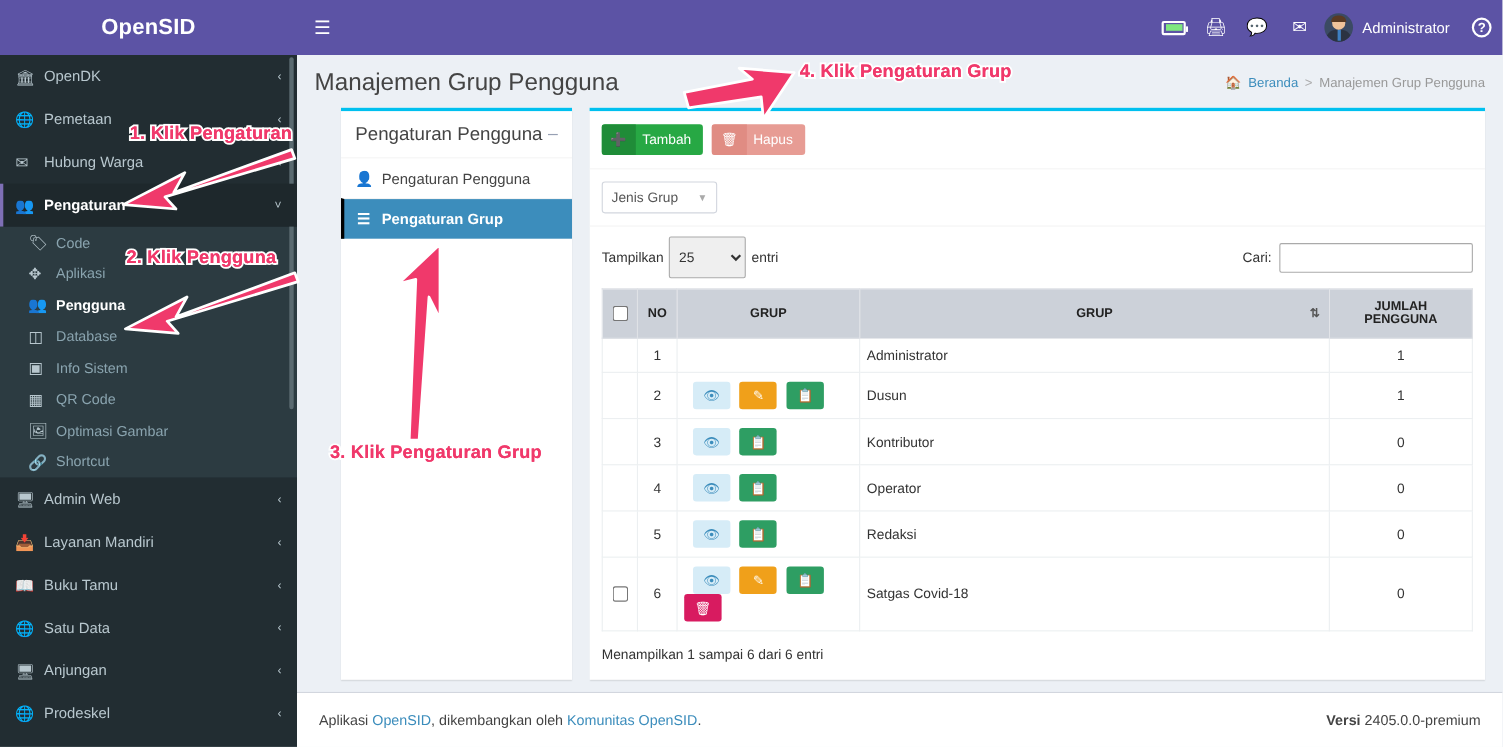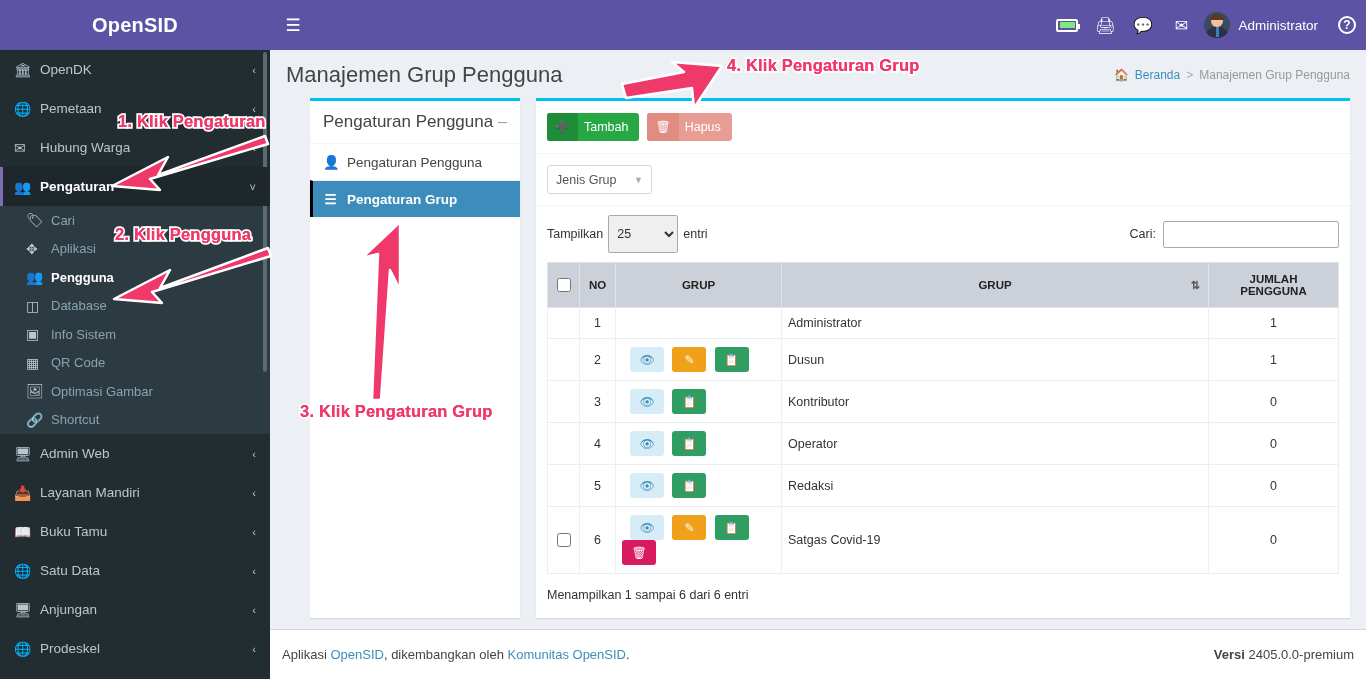--- a/index.html
+++ b/index.html
@@ -125,21 +125,21 @@
   input[type=checkbox] { width: 14px; height: 14px; margin: 0; vertical-align: middle; }
 
   .tbl-bot { display: flex; align-items: center; font-size: 12.5px; color: #333; padding: 14px 0 16px 0; }
   .pager { margin-left: auto; display: flex; border: 1px solid #ddd; border-radius: 3px; overflow: hidden; }
   .pg { padding: 7px 13px; font-size: 12.5px; color: #7b8a99; background: #fff; cursor: pointer; border-right: 1px solid #ddd; }
   .pg:last-child { border-right: none; }
   .pg.on { background: #3c8dbc; color: #fff; }
 
   
   .footer { position: absolute; left: 270px; top: 629px; width: 1096px; height: 50px;
-    background: #fff; border-top: 1px solid #d2d6de; display: flex; align-items: center; padding: 0 12px; font-size: 13px; color: #444; }
+    background: #fff; border-top: 1px solid #d2d6de; display: flex; align-items: center; padding: 0 20px; font-size: 13px; color: #444; }
   .footer a { color: #3c8dbc; text-decoration: none; }
   .footer .ver { margin-left: auto; }
   .footer .ver b { font-weight: bold; }
 
   
   .anno { position: absolute; font-size: 16.5px; font-weight: bold; color: #f0396b;
           -webkit-text-stroke: 3.5px #fff; paint-order: stroke fill; white-space: nowrap; letter-spacing: .2px; }
   .anno span { position: relative; }
   .anno-txt { position: absolute; font-size: 16.5px; font-weight: bold; color: #f0396b; white-space: nowrap; letter-spacing: .2px; }
   svg.arrows { position: absolute; left: 0; top: 0; width: 1366px; height: 679px; pointer-events: none; }
@@ -173,21 +173,21 @@
       </div>
       <div class="mi active">
         <span class="ic ic-blue">👥</span>
         <span class="lbl">Pengaturan</span>
         <span class="ang">˅</span>
       </div>
 
       <div class="sub">
         <div class="mi">
           <span class="ic">🏷</span>
-          <span class="lbl">Cari</span>
+          <span class="lbl">Code</span>
         </div>
         <div class="mi">
           <span class="ic">✥</span>
           <span class="lbl">Aplikasi</span>
         </div>
         <div class="mi cur">
           <span class="ic ic-red">👥</span>
           <span class="lbl">Pengguna</span>
         </div>
         <div class="mi">
@@ -408,21 +408,21 @@
                 </td>
                 <td class="c-no">6</td>
                 <td class="c-aksi">
                   <span class="aksi-wrap">
                     <span class="abtn a-view">👁</span>
                     <span class="abtn a-edit">✎</span>
                     <span class="abtn a-copy">📋</span>
                     <span class="abtn a-del">🗑</span>
                   </span>
                 </td>
-                <td>Satgas Covid-19</td>
+                <td>Satgas Covid-18</td>
                 <td class="c-jml">0</td>
               </tr>
             </tbody>
           </table>
 
           <div class="tbl-bot">
             <span>Menampilkan 1 sampai 6 dari 6 entri</span>
           </div>
         </div>
       </div>

